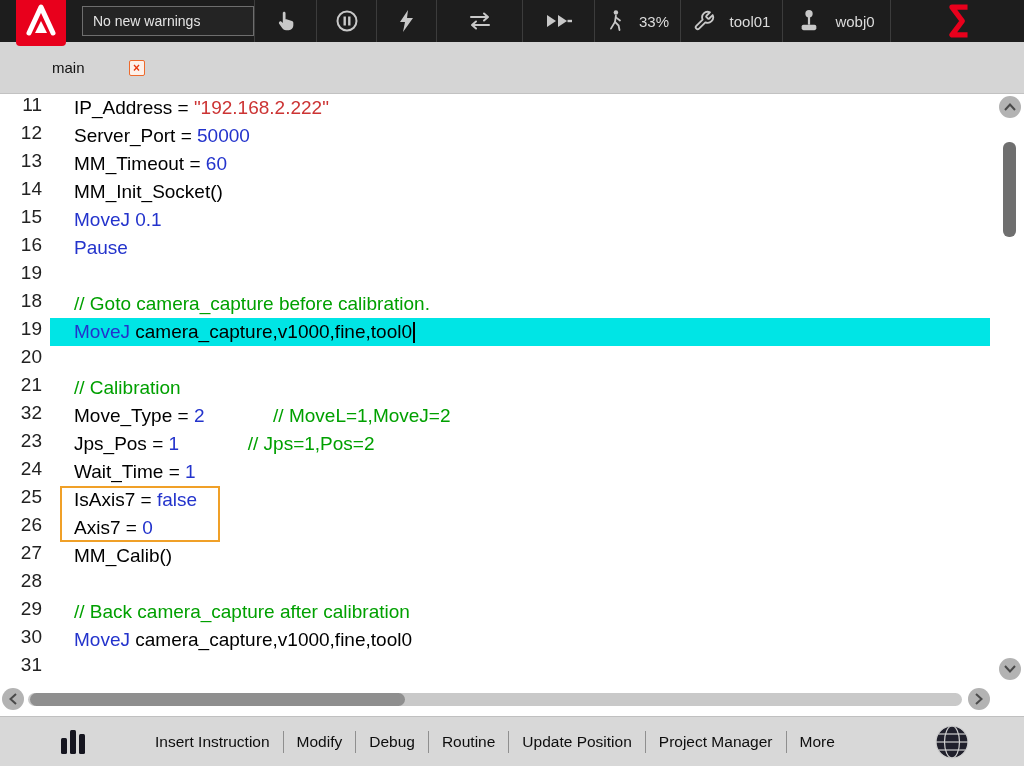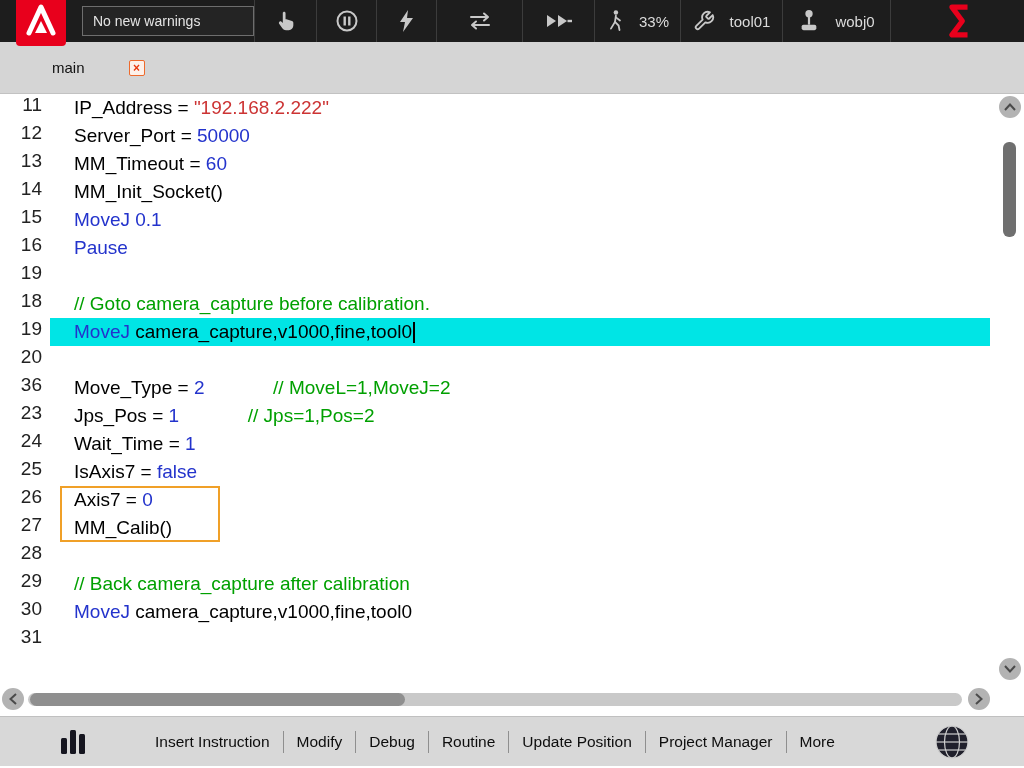--- a/index.html
+++ b/index.html
@@ -233,21 +233,27 @@
           <span class="sk">MoveJ</span>
           <span class="sp"> camera_capture,v1000,fine,tool0</span>
           <span class="caret"></span>
         </span>
       </div>
       <div class="line">
         <span class="gutter">20</span>
         <span class="code"></span>
       </div>
       <div class="line">
-        <span class="gutter">36</span>
+        <span class="gutter">21</span>
+        <span class="code">
+          <span class="sc">// Calibration</span>
+        </span>
+      </div>
+      <div class="line">
+        <span class="gutter">32</span>
         <span class="code">
           <span class="sp">Move_Type = </span>
           <span class="sn">2</span>
           <span class="sp">             </span>
           <span class="sc">// MoveL=1,MoveJ=2</span>
         </span>
       </div>
       <div class="line">
         <span class="gutter">23</span>
         <span class="code">

